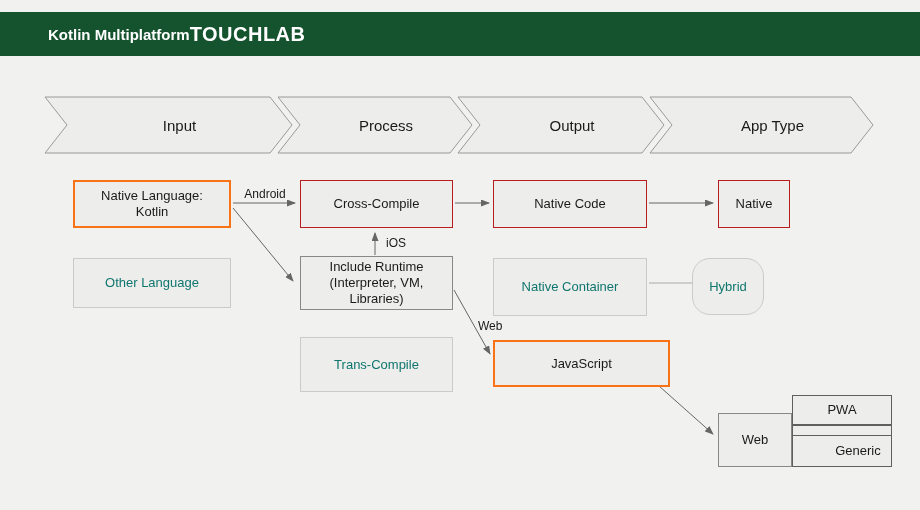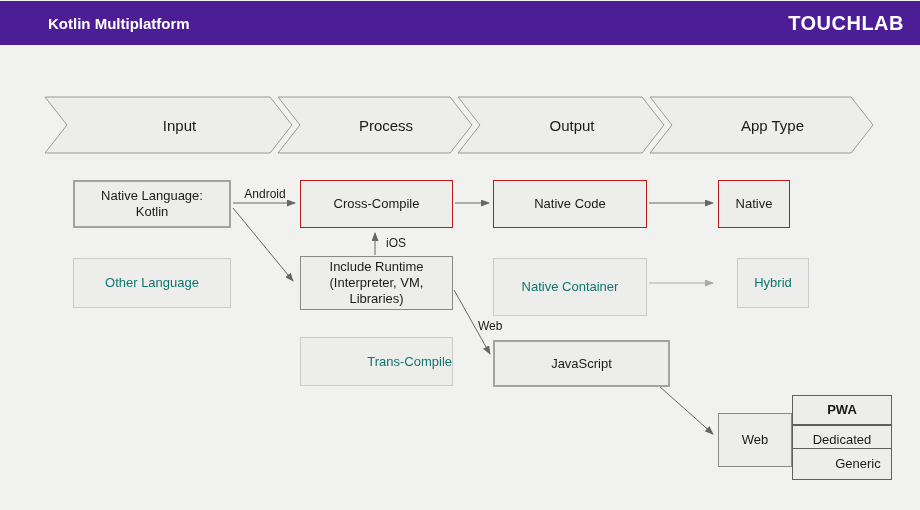--- a/index.html
+++ b/index.html
@@ -5,43 +5,43 @@
   html,body{margin:0;padding:0;}
   .page{
     position:relative;
     width:920px;height:510px;
     background:#f1f1f0;
     font-family:"Liberation Sans", sans-serif;
     overflow:hidden;
   }
   
   .topbar{
-    position:absolute;left:0;top:1px;width:920px;height:44px;
-    background:#4c1d95;
-    display:flex;align-items:center;justify-content:space-between;
+    position:absolute;left:0;top:12px;width:920px;height:44px;
+    background:#14532d;
+    display:flex;align-items:center;
     box-sizing:border-box;padding:0 16px 0 48px;
   }
   .topbar .title{color:#ffffff;font-weight:bold;font-size:15px;}
   .topbar .brand{color:#ffffff;font-weight:bold;font-size:20px;letter-spacing:0.5px;}
   
   svg.layer{position:absolute;left:0;top:0;z-index:0;}
   
   .lane-label{
     position:absolute;top:97px;height:56px;z-index:2;
     display:flex;align-items:center;justify-content:center;
     font-size:15px;color:#1a1a1a;
   }
   
   .box{
     position:absolute;z-index:1;box-sizing:border-box;
     background:#ededec;border:1px solid #b91c1c;
     display:flex;flex-direction:column;align-items:center;justify-content:center;
     font-size:13px;line-height:16px;color:#1a1a1a;text-align:center;
   }
-  .box.strong{border:2px solid #a3a3a3;}
+  .box.strong{border:2px solid #f97316;}
   .box.medium{border:1px solid #888888;}
   .box.dark{border:1px solid #5f5f5f;}
   .box.disabled{border:1px solid #cbcbcb;color:#0f766e;}
   
   .edge-label{
     position:absolute;z-index:2;font-size:12px;color:#1a1a1a;
   }
 </style>
 </head>
 <body>
@@ -101,41 +101,41 @@
     <span>Other Language</span>
   </div>
   <div class="box medium" style="left:300px;top:256px;width:153px;height:54px;">
     <span>Include Runtime</span>
     <span>(Interpreter, VM,</span>
     <span>Libraries)</span>
   </div>
   <div class="box disabled" style="left:493px;top:258px;width:154px;height:58px;">
     <span>Native Container</span>
   </div>
-  <div class="box disabled" style="left:737px;top:258px;width:72px;height:50px;">
+  <div class="box disabled" style="left:692px;top:258px;width:72px;height:57px;border-radius:18px;">
     <span>Hybrid</span>
   </div>
 
-  <div class="box disabled" style="left:300px;top:337px;width:153px;height:49px;align-items:flex-end;">
+  <div class="box disabled" style="left:300px;top:337px;width:153px;height:55px;">
     <span>Trans-Compile</span>
   </div>
   <div class="box strong" style="left:493px;top:340px;width:177px;height:47px;">
     <span>JavaScript</span>
   </div>
 
   <div class="box medium" style="left:718px;top:413px;width:74px;height:54px;">
     <span>Web</span>
   </div>
-  <div class="box dark" style="left:792px;top:395px;width:100px;height:30px;font-weight:bold;">
+  <div class="box dark" style="left:792px;top:395px;width:100px;height:30px;">
     <span>PWA</span>
   </div>
   <div class="box dark" style="left:792px;top:425px;width:100px;height:30px;">
     <span>Dedicated</span>
   </div>
-  <div class="box dark" style="left:792px;top:448px;width:100px;height:32px;padding-left:32px;">
+  <div class="box dark" style="left:792px;top:435px;width:100px;height:32px;padding-left:32px;">
     <span>Generic</span>
   </div>
 
   <div class="edge-label" style="left:238px;top:187px;width:54px;text-align:center;">Android</div>
   <div class="edge-label" style="left:386px;top:236px;font-size:12px;">iOS</div>
   <div class="edge-label" style="left:478px;top:319px;font-size:12px;">Web</div>
 
 </div>
 
 </body></html>

